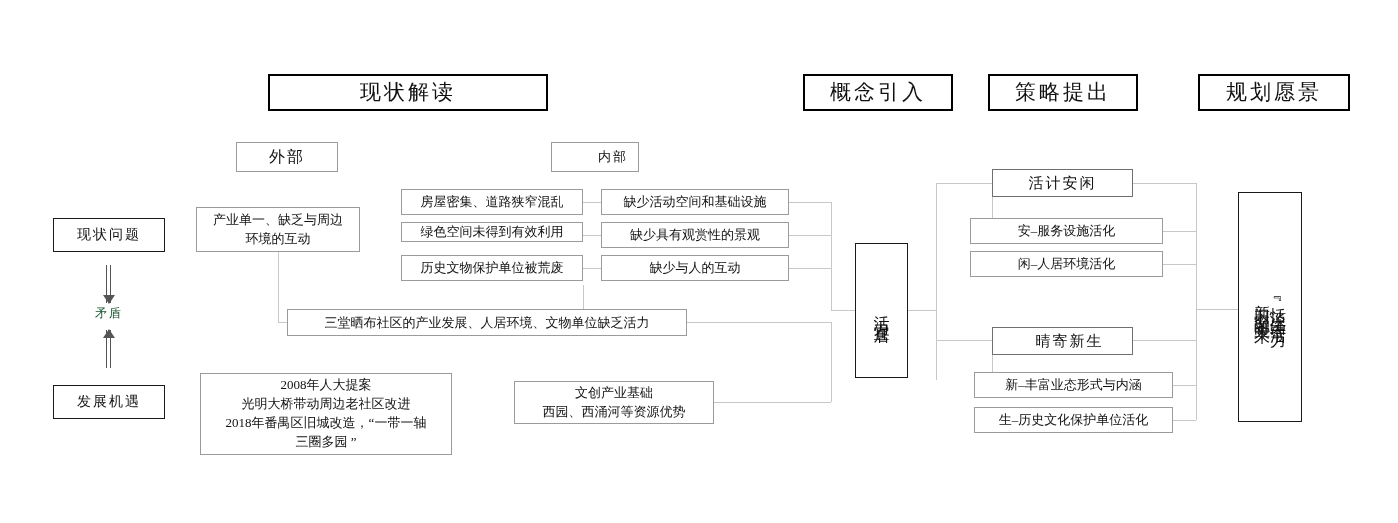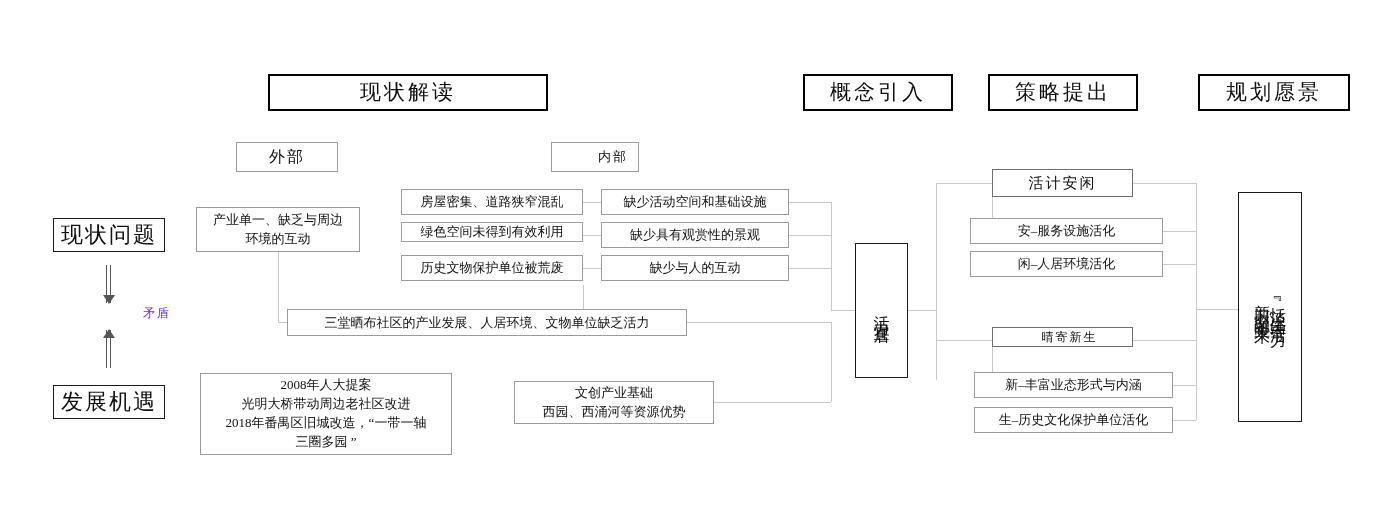--- a/index.html
+++ b/index.html
@@ -36,21 +36,21 @@
   .thin{
     border:1px solid #9b9b9b;
     font-size:13px;
   }
   .thin.dark{
     border:1px solid #6f6f6f;
   }
   
   .strong{
     border:1.6px solid #1a1a1a;
-    font-size:22px;
+    font-size:14px;
     letter-spacing:2px;
   }
   .multiline{
     display:block;
     padding:5px 8px;
     text-align:center;
     white-space:pre-line;
     font-size:13px;
     line-height:1.45;
   }
@@ -95,25 +95,24 @@
     border-left:6px solid transparent;border-right:6px solid transparent;
     border-top:9px solid #555;
   }
   .arrow .headup{
     position:absolute;left:0px;top:-1px;width:0;height:0;
     border-left:6px solid transparent;border-right:6px solid transparent;
     border-bottom:9px solid #555;
   }
   .redlabel{
     position:absolute;
-    color:#6d28d9;
+    color:#14532d;
     font-size:12px;
     letter-spacing:2px;
     z-index:4;
-    margin-left:48px;
   }
 </style>
 </head>
 <body>
 
 <div id="canvas">
 
   <div class="v-line" style="left:278px;top:244px;height:78px;"></div>
   <div class="h-line" style="left:278px;top:322px;width:22px;"></div>
 
@@ -237,21 +236,21 @@
   <div class="box thin dark" style="left:992px;top:169px;width:141px;height:28px;font-size:15px;letter-spacing:2px;">
     <span>活计安闲</span>
   </div>
   <div class="box thin" style="left:970px;top:218px;width:193px;height:26px;">
     <span>安–服务设施活化</span>
   </div>
   <div class="box thin" style="left:970px;top:251px;width:193px;height:26px;">
     <span>闲–人居环境活化</span>
   </div>
 
-  <div class="box thin dark" style="left:992px;top:327px;width:141px;height:20px;font-size:12px;letter-spacing:2px;padding-left:14px;">
+  <div class="box thin dark" style="left:992px;top:327px;width:141px;height:28px;font-size:15px;letter-spacing:2px;padding-left:14px;">
     <span>晴寄新生</span>
   </div>
   <div class="box thin" style="left:974px;top:372px;width:199px;height:26px;text-align:center;">
     <span>新–丰富业态形式与内涵</span>
   </div>
   <div class="box thin" style="left:974px;top:407px;width:199px;height:26px;">
     <span>生–历史文化保护单位活化</span>
   </div>
 
   <div class="vbox" style="left:1238px;top:192px;width:64px;height:230px;">

